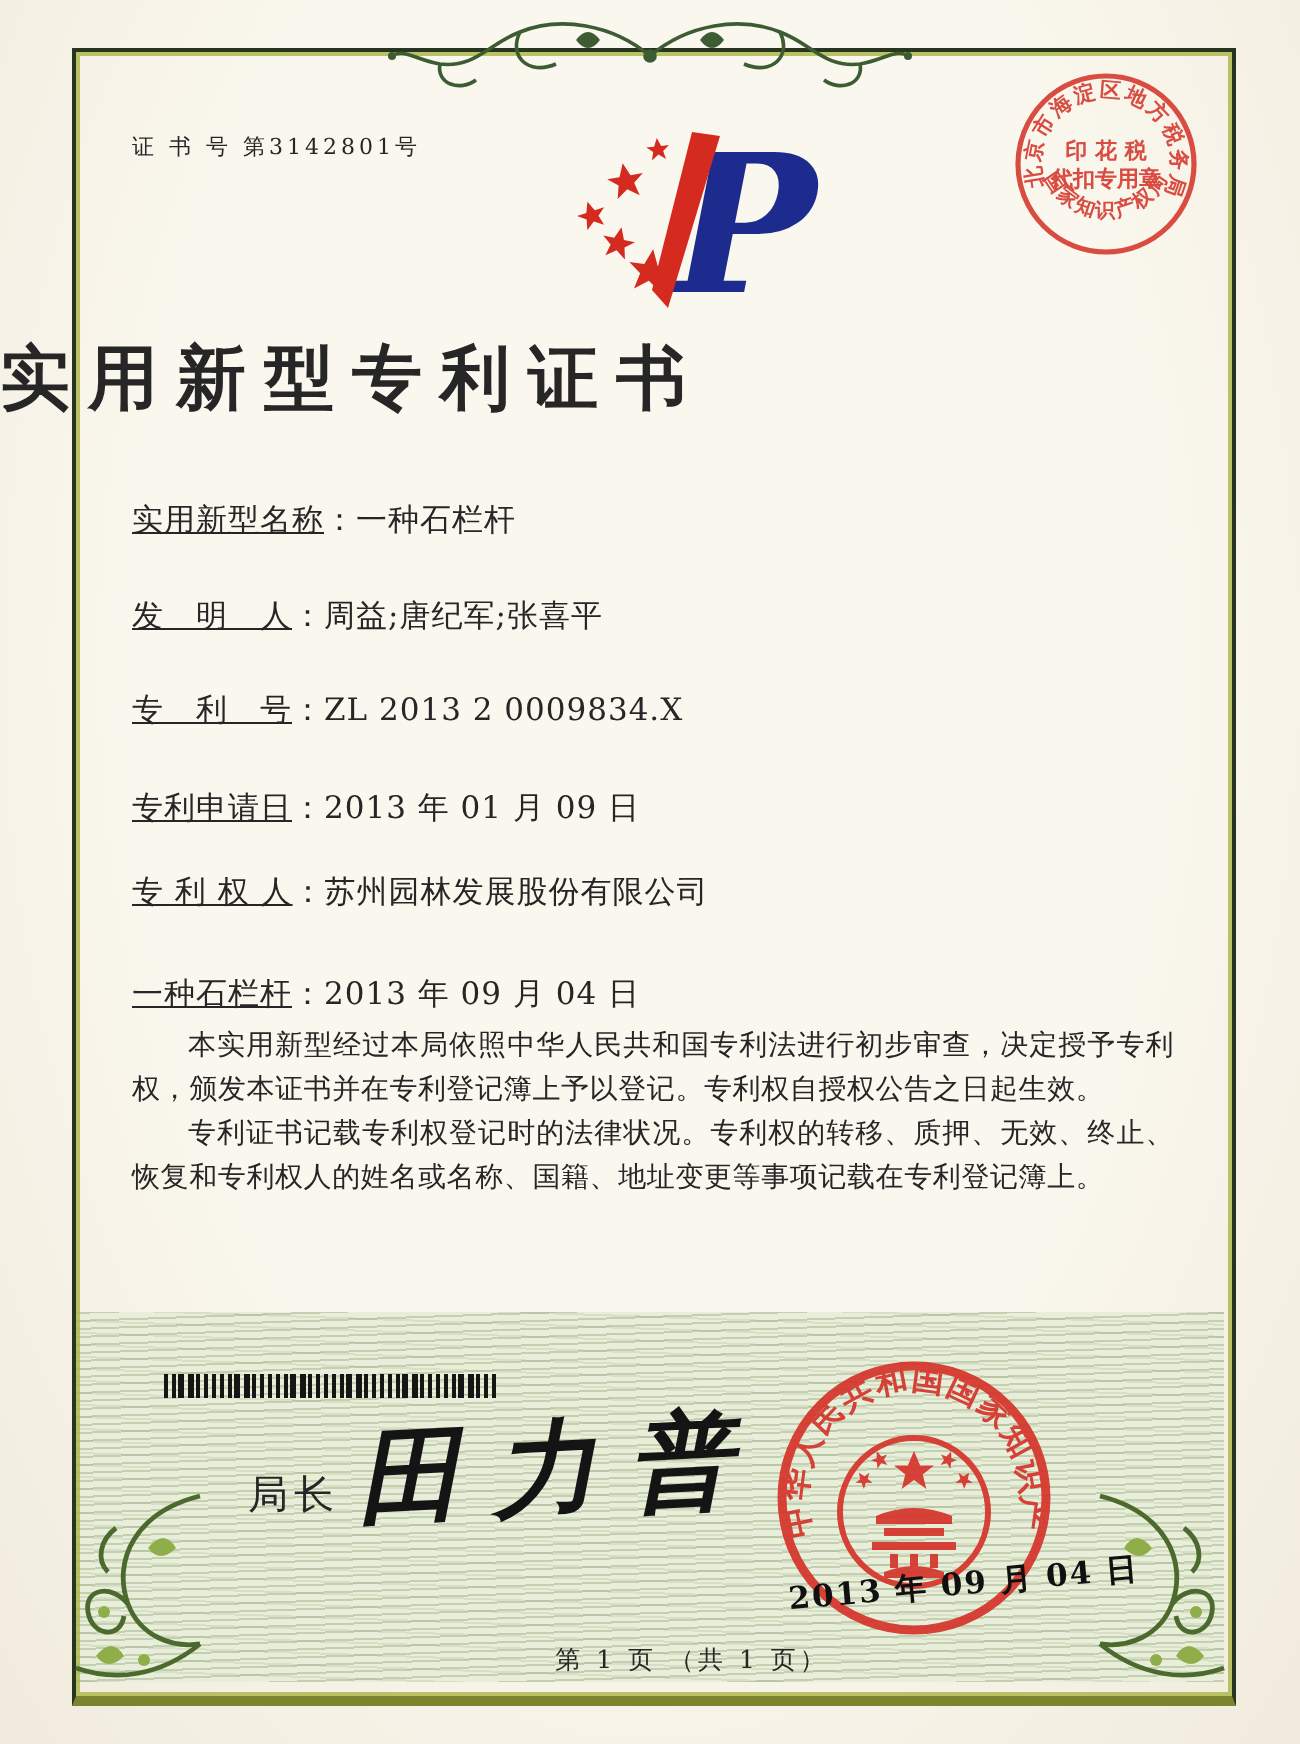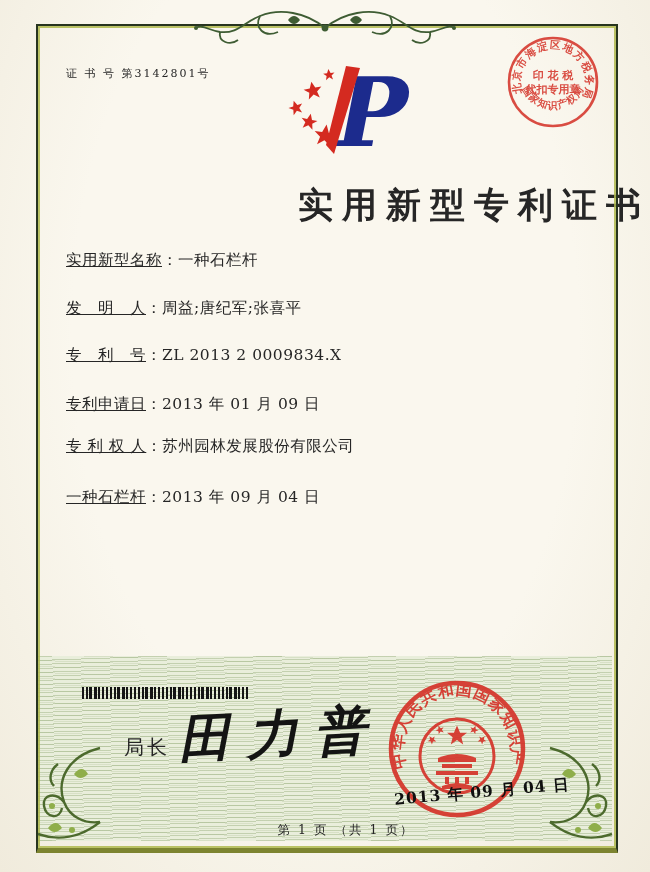--- a/index.html
+++ b/index.html
@@ -21,22 +21,22 @@
   
   .guilloche{
     left:38px;top:656px;width:574px;height:185px;z-index:0;
     background-color:#e9eedb;
     background-image:
       repeating-linear-gradient(178deg, rgba(134,160,104,.38) 0 1px, transparent 1px 4px),
       repeating-linear-gradient(2deg, rgba(134,160,104,.18) 0 1px, transparent 1px 6px);
   }
   
   .cert-no{left:66px;top:66px;font-size:11px;letter-spacing:2px;z-index:2;text-align:right;}
-  .title{left:0;right:0;top:166px;text-align:right;font-size:35px;font-weight:bold;
-         letter-spacing:9px;z-index:2;margin-top:16px;}
+  .title{left:0;right:0;top:166px;text-align:left;font-size:35px;font-weight:bold;
+         letter-spacing:9px;z-index:2;}
   .row{left:66px;font-size:15.5px;letter-spacing:.5px;z-index:2;white-space:nowrap;}
   .row .lab{font-weight:500;text-decoration:underline;}
   .paras{left:66px;top:512px;width:521px;z-index:2;font-size:14px;line-height:22px;
          text-align:justify;}
   .paras p{margin:0;text-indent:2em;letter-spacing:.3px;}
   .director{left:124px;top:734px;font-size:20px;letter-spacing:3px;z-index:2;}
   .signature{left:178px;top:700px;font-size:52px;font-weight:700;letter-spacing:16px;
              transform:rotate(-3deg);z-index:2;color:#141414;
              font-family:"DejaVu Serif",serif;font-style:italic;}
   .seal-date{left:394px;top:782px;font-size:15.5px;font-weight:bold;letter-spacing:1px;
@@ -118,20 +118,22 @@
 <div class="abs title">实用新型专利证书</div>
 
 <div class="abs row" style="top:250px"><span class="lab">实用新型名称</span><span>：</span><span>一种石栏杆</span></div>
 <div class="abs row" style="top:298px"><span class="lab">发　明　人</span><span>：</span><span>周益;唐纪军;张喜平</span></div>
 <div class="abs row" style="top:345px"><span class="lab">专　利　号</span><span>：</span><span>ZL 2013 2 0009834.X</span></div>
 <div class="abs row" style="top:394px"><span class="lab">专利申请日</span><span>：</span><span>2013 年 01 月 09 日</span></div>
 <div class="abs row" style="top:436px"><span class="lab">专 利 权 人</span><span>：</span><span>苏州园林发展股份有限公司</span></div>
 <div class="abs row" style="top:487px"><span class="lab">一种石栏杆</span><span>：</span><span>2013 年 09 月 04 日</span></div>
 
 <div class="abs paras">
+  <p>本实用新型经过本局依照中华人民共和国专利法进行初步审查，决定授予专利权，颁发本证书并在专利登记簿上予以登记。专利权自授权公告之日起生效。</p>
+  <p>专利证书记载专利权登记时的法律状况。专利权的转移、质押、无效、终止、恢复和专利权人的姓名或名称、国籍、地址变更等事项记载在专利登记簿上。</p>
 </div>
 
 <div class="abs barcode"></div>
 
 <div class="abs director">局长</div>
 <div class="abs signature">田力普</div>
 
 <svg class="abs big-seal" width="150" height="150" viewBox="0 0 150 150" xmlns="http://www.w3.org/2000/svg">
   <defs>
     <path id="sealArc" d="M 24.3 93.5 A 54 54 0 1 1 125.7 93.5"></path>

